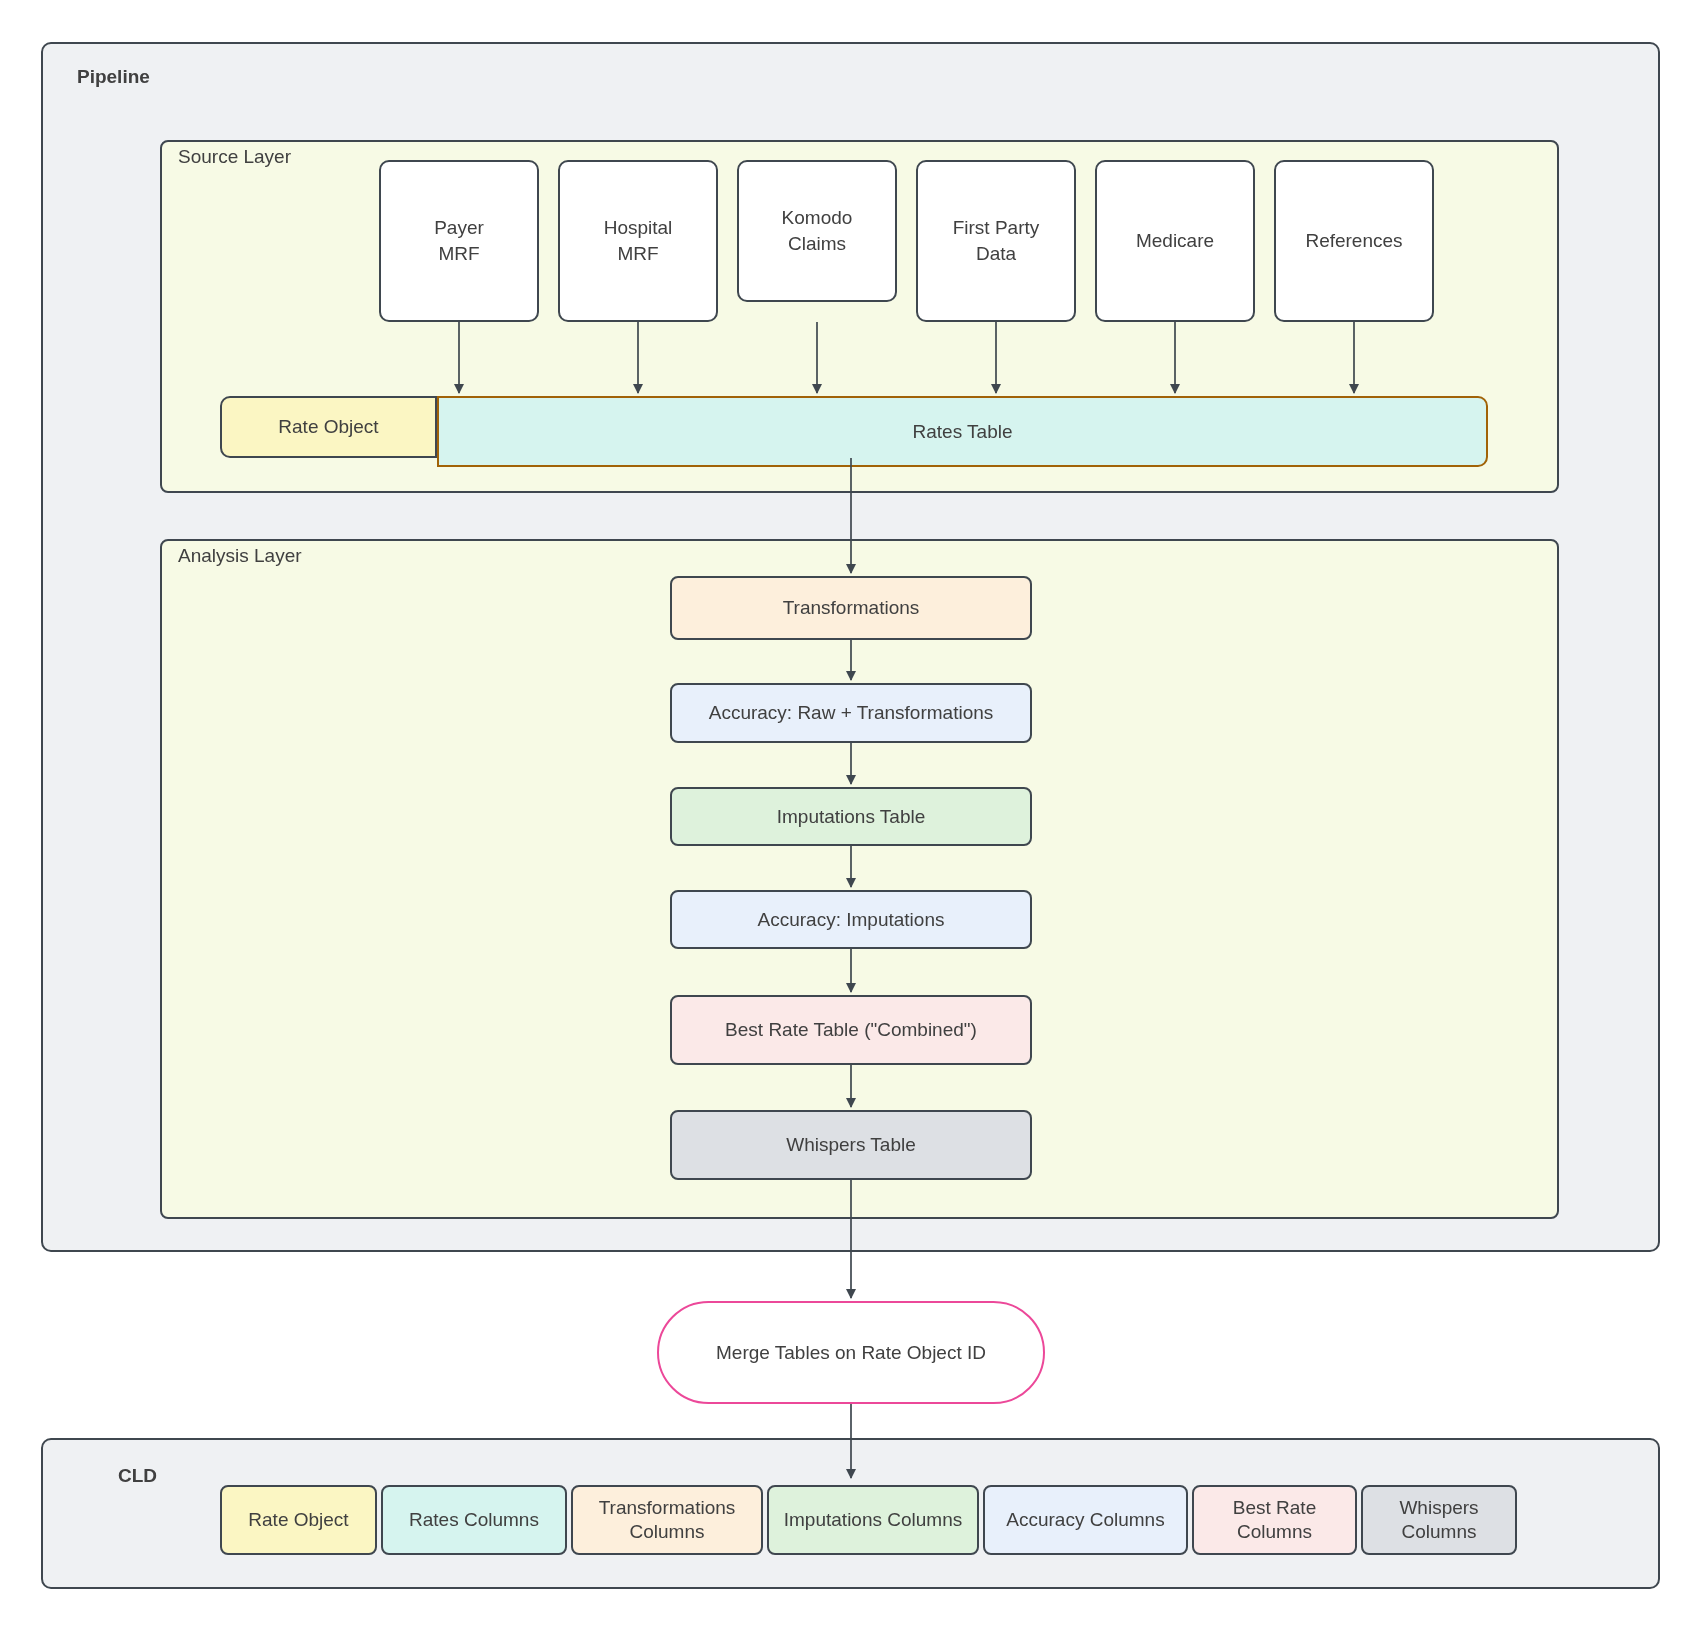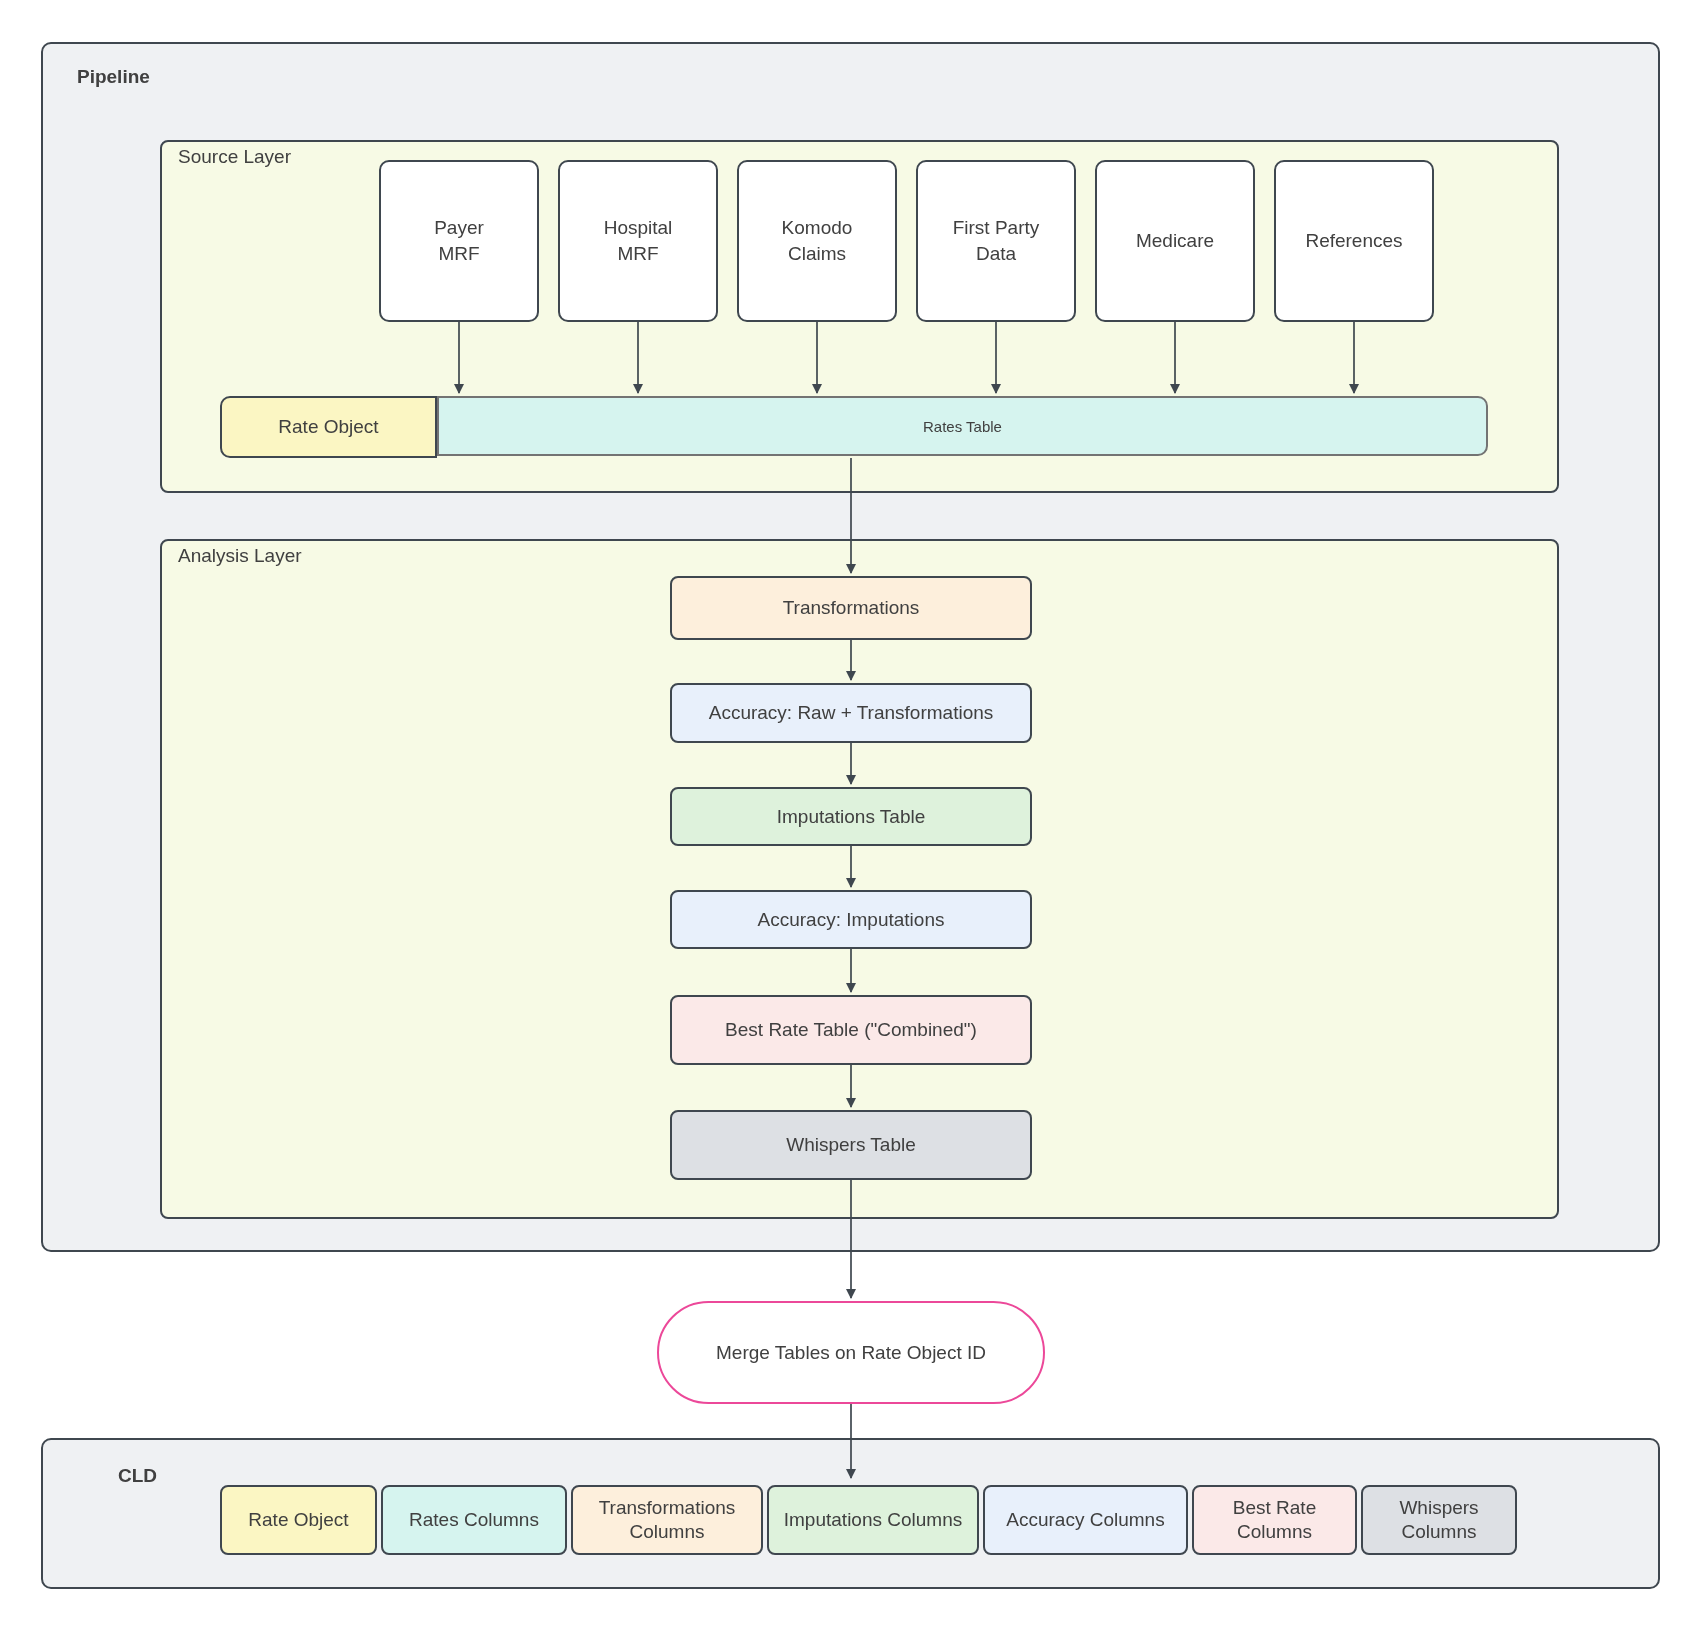--- a/index.html
+++ b/index.html
@@ -27,24 +27,24 @@
     text-align:center;border:2px solid #3f474f;border-radius:8px;box-sizing:border-box;
     font-size:19px;white-space:pre-line;z-index:3;
   }
   .rate-object{
     position:absolute;left:220px;top:396px;width:217px;height:62px;
     display:flex;align-items:center;justify-content:center;
     border:2px solid #3f474f;border-radius:10px 0 0 10px;box-sizing:border-box;
     font-size:19px;z-index:4;
   }
   .rates-table{
-    position:absolute;left:437px;top:396px;width:1051px;height:60px;
+    position:absolute;left:437px;top:396px;width:1051px;height:71px;
     display:flex;align-items:center;justify-content:center;
-    border:2px solid #737373;border-radius:0 10px 10px 0;box-sizing:border-box;
-    font-size:15px;z-index:3;
+    border:2px solid #a16207;border-radius:0 10px 10px 0;box-sizing:border-box;
+    font-size:19px;z-index:3;
   }
   .pill{
     position:absolute;left:657px;top:1301px;width:388px;height:103px;
     display:flex;align-items:center;justify-content:center;
     background:#ffffff;border:2px solid #ec4899;border-radius:52px;box-sizing:border-box;
     font-size:19px;z-index:3;
   }
   .chip{
     position:absolute;top:1485px;height:70px;
     display:flex;align-items:center;justify-content:center;text-align:center;
@@ -61,21 +61,21 @@
   <div class="panel" style="left:41px;top:42px;width:1619px;height:1210px;"></div>
   <div class="panel-title" style="left:77px;top:66px;">Pipeline</div>
 
   <div class="layer" style="left:160px;top:140px;width:1399px;height:353px;">
     <div class="layer-label">Source Layer</div>
   </div>
   <div class="node" style="left:379px;top:160px;width:160px;height:162px;">Payer
 MRF</div>
   <div class="node" style="left:558px;top:160px;width:160px;height:162px;">Hospital
 MRF</div>
-  <div class="node" style="left:737px;top:160px;width:160px;height:162px;">Komodo
+  <div class="node" style="left:737px;top:160px;width:160px;height:142px;">Komodo
 Claims</div>
   <div class="node" style="left:916px;top:160px;width:160px;height:162px;">First Party
 Data</div>
   <div class="node" style="left:1095px;top:160px;width:160px;height:162px;text-align:right;">Medicare</div>
   <div class="node" style="left:1274px;top:160px;width:160px;height:162px;">References</div>
 
   <div class="rate-object" style="background-color: rgb(251, 246, 195);">Rate Object</div>
   <div class="rates-table" style="background-color: rgb(214, 244, 239);">Rates Table</div>
 
   <div class="layer" style="left:160px;top:539px;width:1399px;height:680px;">

